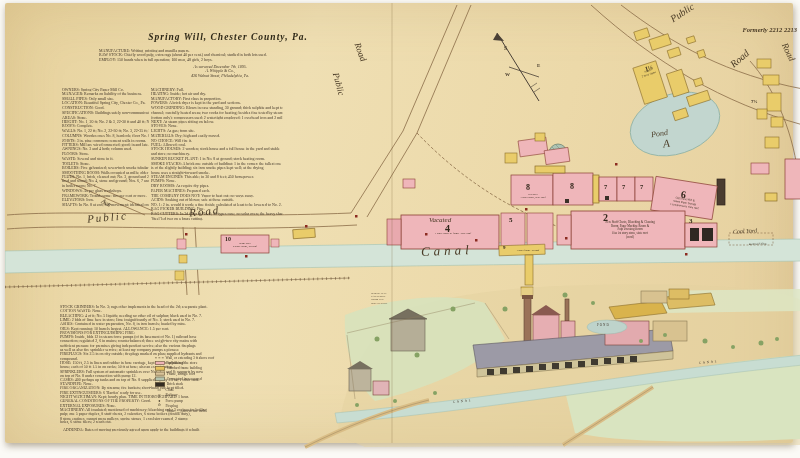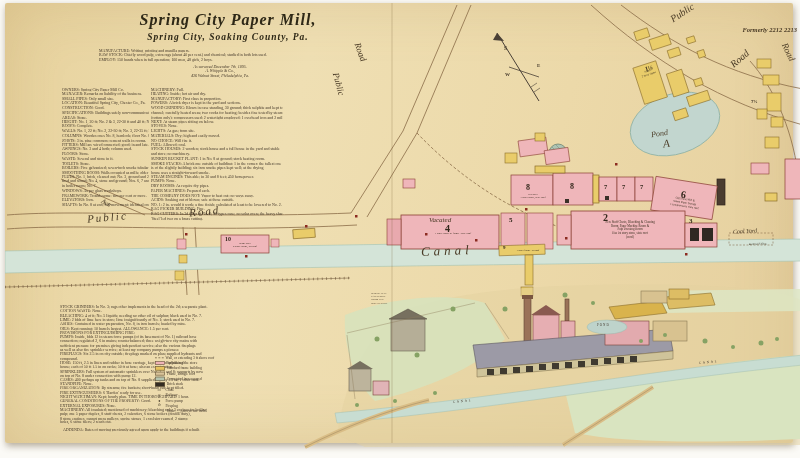--- a/index.html
+++ b/index.html
@@ -234,22 +234,21 @@
             <circle cx="390" cy="398" r="2"></circle>
             <circle cx="430" cy="390" r="2"></circle>
         </g>
       </g>
     </svg>
 
     <div class="abs" style="left:386px;top:0;width:2px;height:440px;background:rgba(110,85,40,.12);"></div>
 
     <div class="ov">
 
-      <div class="abs title script" style="left:88px;top:8px;width:270px;font-size:16px;">Spring City Paper Mill,</div>
-      <div class="abs title script" style="left:88px;top:29px;width:270px;font-size:9.5px;">Spring City, Soaking County, Pa.</div>
+      <div class="abs title script" style="left:88px;top:29px;width:270px;font-size:9.5px;">Spring Will, Chester County, Pa.</div>
       <div class="tinywrap" style="left:94px;top:45px;">
         <div class="tiny" style="width:330px;">
             <div class="tl">MANUFACTURE: Writing, printing and manilla papers.</div>
             <div class="tl">RAW STOCK: Chiefly wood pulp, extra rags (about 40 per cent.) and chemical; studied in both lots used.</div>
             <div class="tl">EMPLOY: 150 hands when in full operation; 100 men, 48 girls, 2 boys.</div>
           </div>
       </div>
       <div class="tinywrap" style="left:150px;top:61px;">
         <div class="tiny" style="width:210px;text-align:center;font-style:italic;">
             <div class="tl">As surveyed December 7th, 1895.</div>

